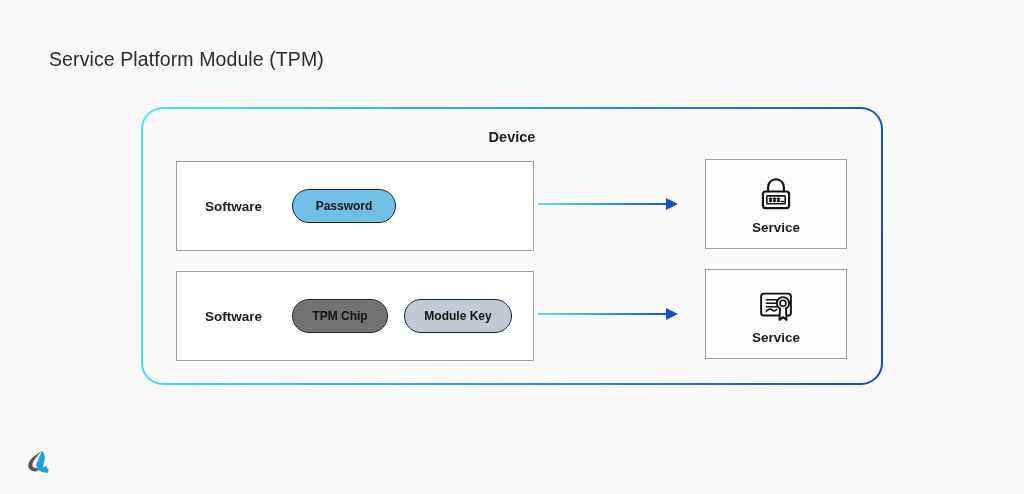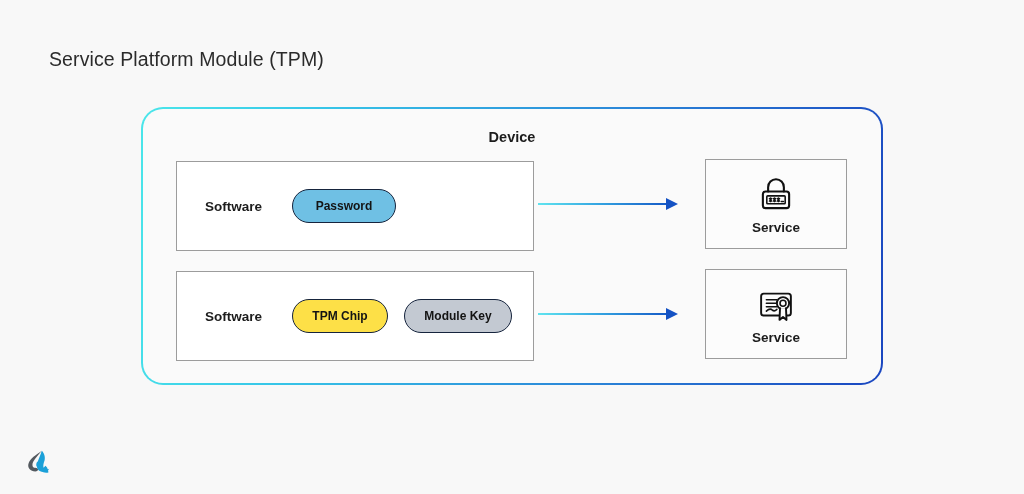--- a/index.html
+++ b/index.html
@@ -98,21 +98,21 @@
     font-weight: bold;
     color: #141414;
     display: flex;
     align-items: center;
     justify-content: center;
     height: 34px;
     box-sizing: border-box;
     white-space: nowrap;
   }
   .pill.password   { background: #6fc0e4; width: 104px; }
-  .pill.tpm-chip   { background: #fde047; width: 96px; }
+  .pill.tpm-chip   { background: #737373; width: 96px; }
   .pill.private-key{ background: #c3c9d2; width: 108px; }
 
   
   .arrow {
     position: absolute;
     height: 12px;
     width: 148px;
   }
   .arrow.top    { left: 538px; top: 198px; }
   .arrow.bottom { left: 538px; top: 308px; }

